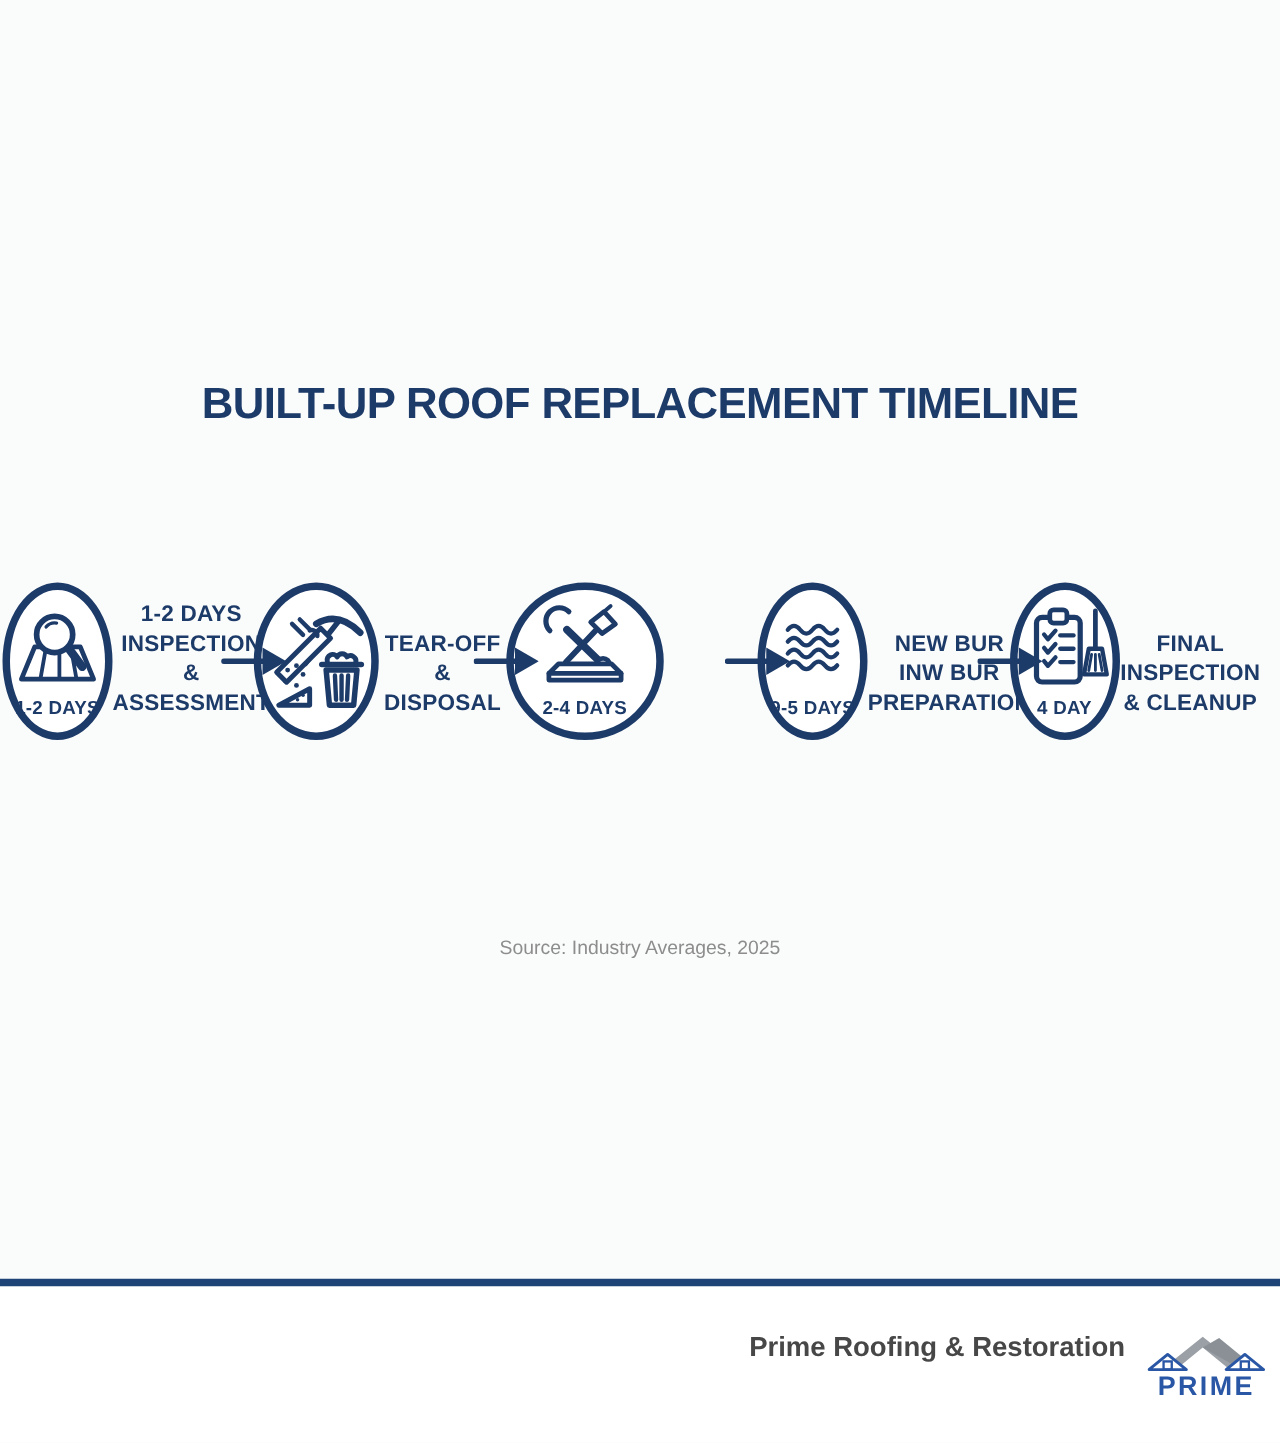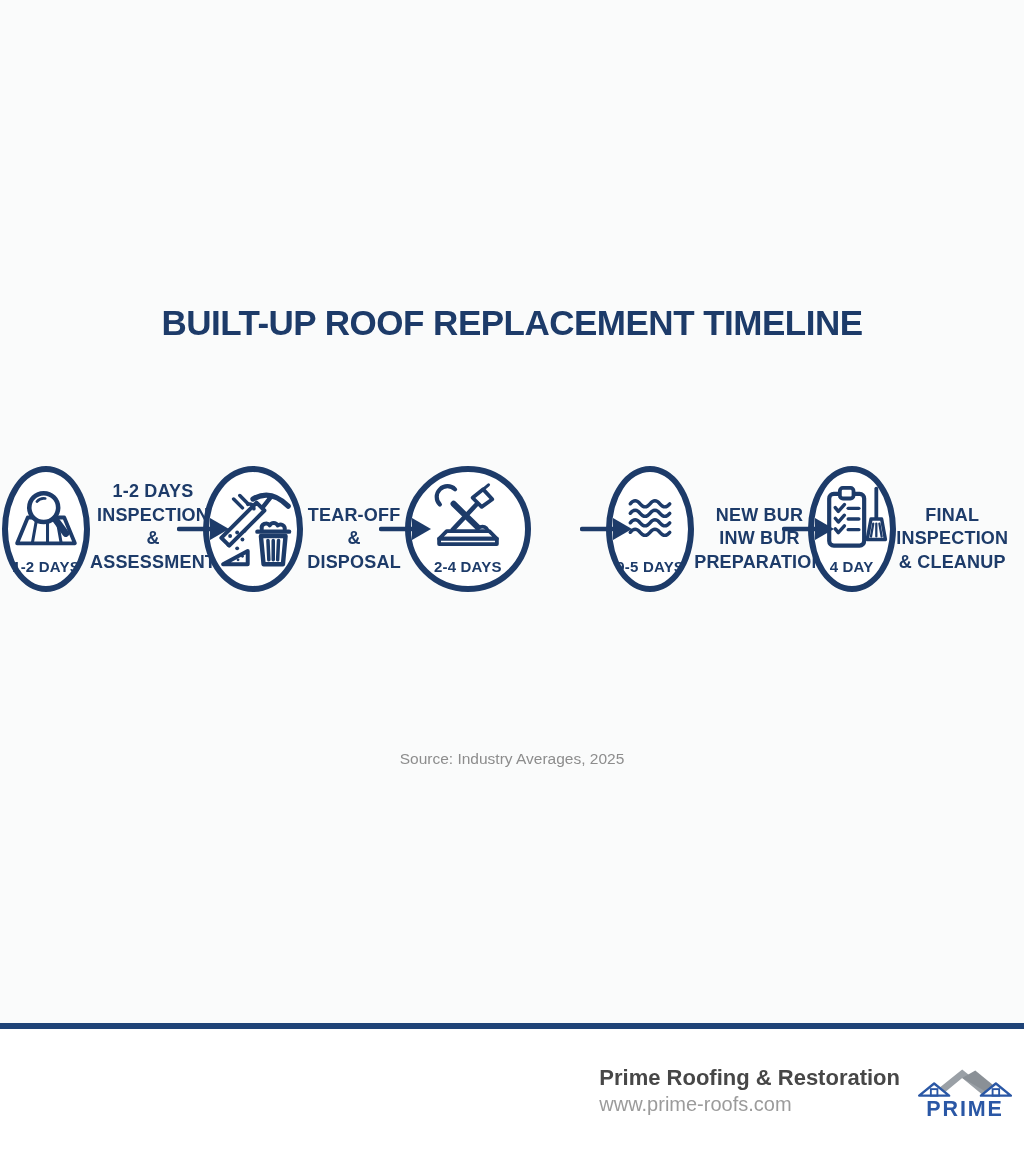--- a/index.html
+++ b/index.html
@@ -252,21 +252,20 @@
     <path d="M2,15 L35,15" stroke="#1d3b69" stroke-width="4.5" stroke-linecap="round" fill="none"></path>
     <polygon points="33,4 52,15 33,26" fill="#1d3b69"></polygon>
   </svg>
 
   <div class="source-note">Source: Industry Averages, 2025</div>
 
   <div class="footer-divider"></div>
 
   <div class="footer-text">
     <div class="company-name">Prime Roofing &amp; Restoration</div>
-    <div class="website-url">www.prime-roofs.com</div>
   </div>
 
   <svg class="prime-logo" viewBox="0 0 100 62">
     <polygon points="12,36 47,8 82,36 70,36 47,17 24,36" fill="#9aa0a6"></polygon>
     <polygon points="47,17 61,9 94,36 80,36" fill="#8a9096"></polygon>
     <polygon points="1,36 17,23 33,36" fill="#ffffff" stroke="#2a57a5" stroke-width="2.5" stroke-linejoin="round"></polygon>
     <rect x="13.5" y="29" width="7" height="7" fill="none" stroke="#2a57a5" stroke-width="2"></rect>
     <polygon points="67,36 83,23 99,36" fill="#ffffff" stroke="#2a57a5" stroke-width="2.5" stroke-linejoin="round"></polygon>
     <rect x="79.5" y="29" width="7" height="7" fill="none" stroke="#2a57a5" stroke-width="2"></rect>
     <text x="50" y="58" text-anchor="middle" font-size="23" font-weight="bold" font-family="Liberation Sans, sans-serif" letter-spacing="2" fill="#2a57a5">PRIME</text>

